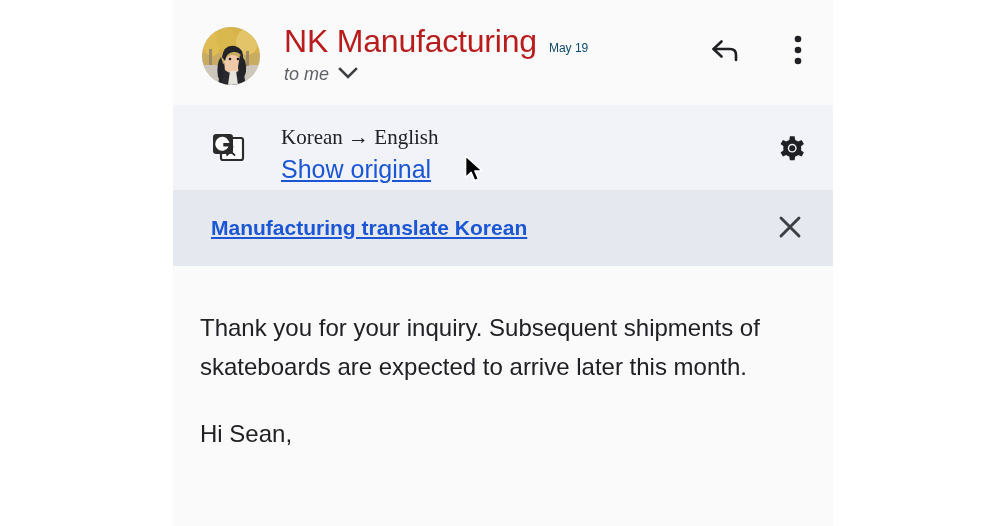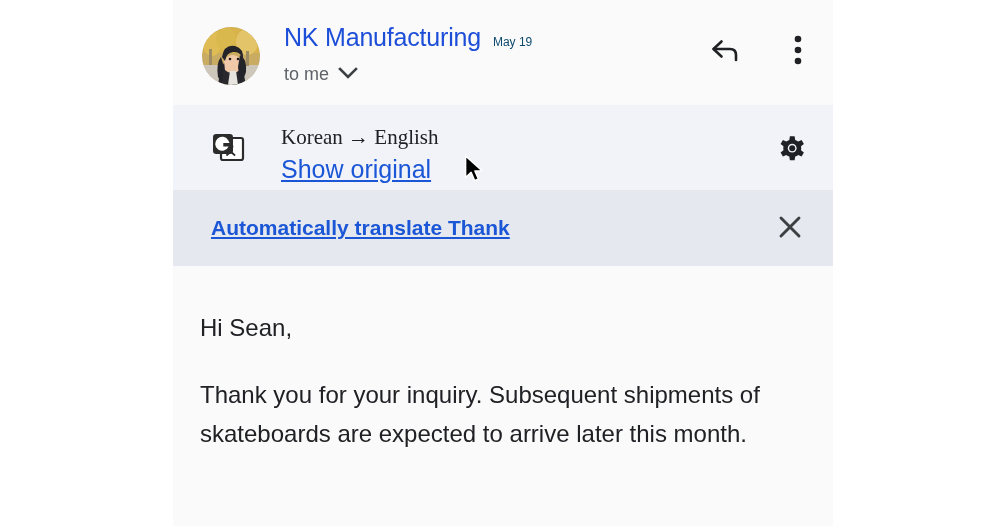--- a/index.html
+++ b/index.html
@@ -50,38 +50,39 @@
 
   .sender-line {
     position: absolute;
     left: 111px;
     top: 23px;
     display: flex;
     align-items: baseline;
     gap: 12px;
   }
   .sender-name {
-    font-size: 25px;
-    color: #1d4ed8;
+    font-size: 32px;
+    color: #b91c1c;
     letter-spacing: -0.2px;
     white-space: nowrap;
   }
   .sender-date {
     font-size: 12px;
     color: #0c4a6e;
     white-space: nowrap;
   }
 
   .recipient-line {
     position: absolute;
     left: 111px;
     top: 64px;
     display: flex;
     align-items: center;
     gap: 9px;
+    font-style: italic;
   }
   .recipient-text {
     font-size: 18px;
     color: #5f6368;
   }
   .chev-down { display: block; }
 
   .hdr-actions {
     position: absolute;
     right: 18px;
@@ -300,33 +301,33 @@
           <svg width="32" height="32" viewBox="0 0 32 32" xmlns="http://www.w3.org/2000/svg">
             <path d="M16 3.2 L18.6 3.2 L19.2 6.9 Q20.9 7.4 22.2 8.5 L25.6 7 L27.9 10.9 L25 13.2 Q25.2 14.2 25.2 15.2 Q25.2 16.2 25 17.2 L27.9 19.5 L25.6 23.4 L22.2 21.9 Q20.9 23 19.2 23.5 L18.6 27.2 L13.9 27.2 L13.3 23.5 Q11.6 23 10.3 21.9 L6.9 23.4 L4.6 19.5 L7.5 17.2 Q7.3 16.2 7.3 15.2 Q7.3 14.2 7.5 13.2 L4.6 10.9 L6.9 7 L10.3 8.5 Q11.6 7.4 13.3 6.9 L13.9 3.2 Z" fill="#202124"></path>
             <circle cx="16.2" cy="15.2" r="4.4" fill="#f1f3f9"></circle>
             <circle cx="16.2" cy="15.2" r="3.0" fill="#202124"></circle>
           </svg>
         </span>
       </button>
     </div>
 
     <div class="auto-bar">
-      <a class="auto-label" href="#">Automatically translate Thank</a>
+      <a class="auto-label" href="#">Manufacturing translate Korean</a>
       <button class="auto-close">
         <span>
           <svg width="28" height="28" viewBox="0 0 28 28" xmlns="http://www.w3.org/2000/svg">
             <path d="M5 5 L23 23 M23 5 L5 23" stroke="#3c4043" stroke-width="2.9" stroke-linecap="round"></path>
           </svg>
         </span>
       </button>
     </div>
 
     <div class="msg-body">
+      <p class="body-para">Thank you for your inquiry. Subsequent shipments of skateboards are expected to arrive later this month.</p>
       <p class="body-para">Hi Sean,</p>
-      <p class="body-para">Thank you for your inquiry. Subsequent shipments of skateboards are expected to arrive later this month.</p>
     </div>
 
   </div>
 
   <span class="cursor">
     <svg width="22" height="30" viewBox="0 0 22 30" xmlns="http://www.w3.org/2000/svg">
       <path d="M1.6 1 L1.6 22.5 L7.1 17.4 L10.6 25.6 L14.4 24 L10.9 16 L18 15.8 Z" fill="#000000" stroke="#ffffff" stroke-width="1.5" stroke-linejoin="round"></path>
     </svg>
   </span>
 

